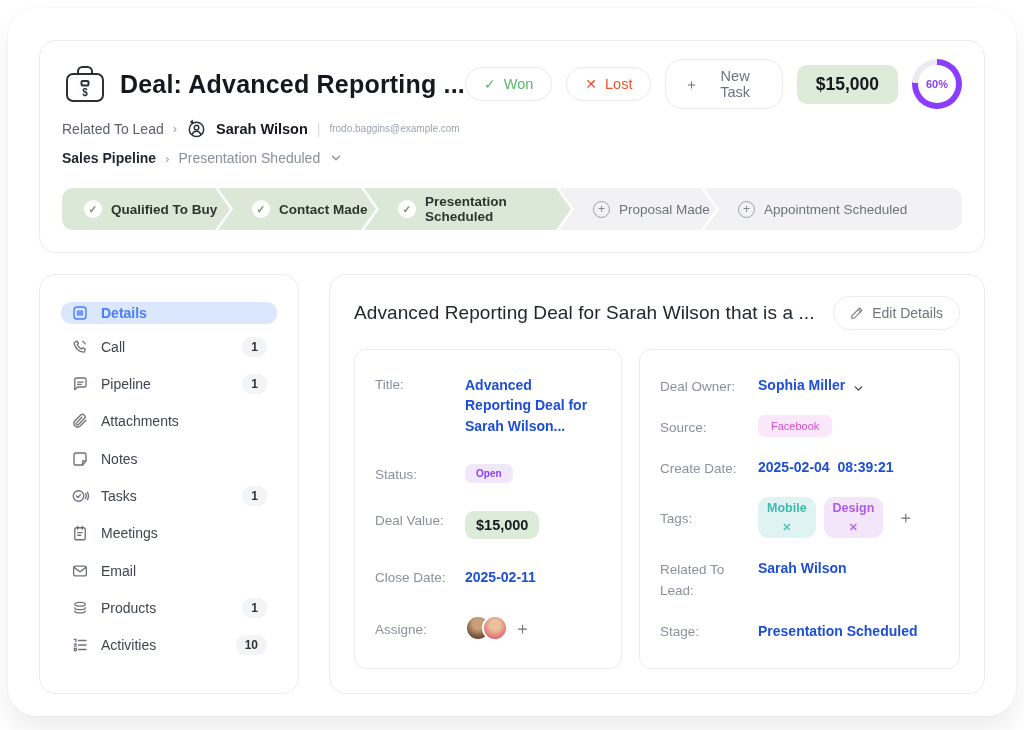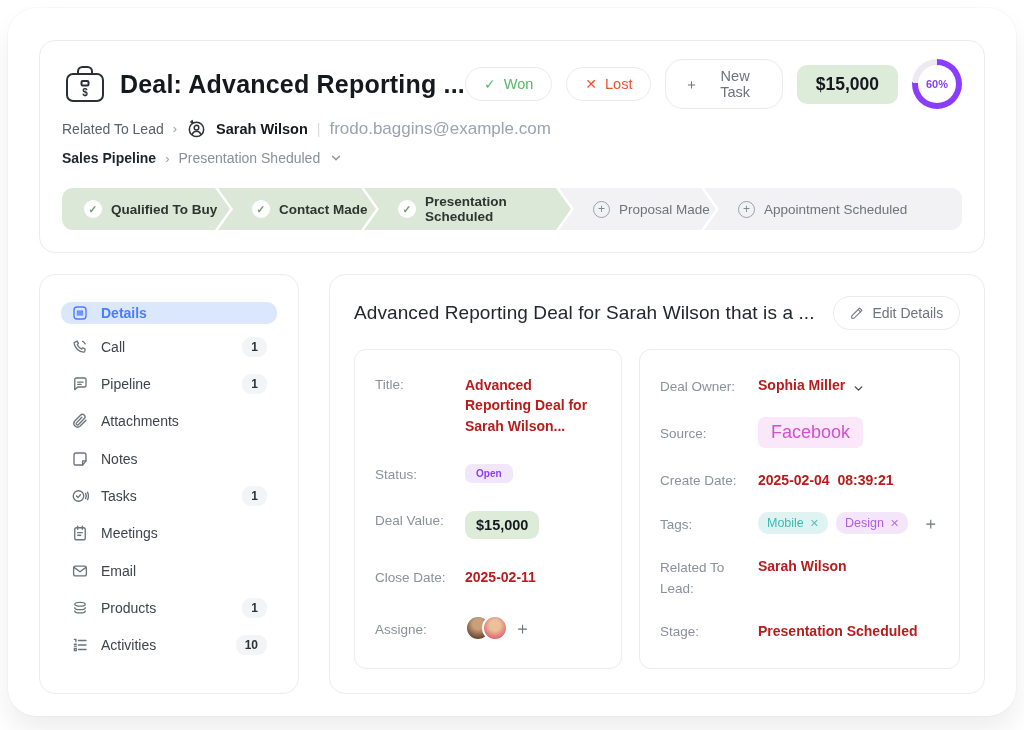--- a/index.html
+++ b/index.html
@@ -39,21 +39,21 @@
     display:flex; align-items:center; justify-content:center;
     font-size:11px; font-weight:700; color:#8b3dff;
   }
   .crumb-row { display:flex; align-items:center; gap:9px; margin-top:11px; font-size:14px; }
   .crumb-row.first { margin-top:9px; }
   .crumb-gray { color:#5b6069; }
   .crumb-sep { color:#9ca3af; font-size:13px; }
   .lead-ic { width:21px; height:21px; }
   .crumb-bold { color:#15181e; font-weight:700; font-size:14.5px; }
   .crumb-div { color:#d9dbe0; }
-  .crumb-email { color:#9ca3af; font-size:17px; }
+  .crumb-email { color:#9ca3af; font-size:10px; }
   .crumb-strong { color:#1f242c; font-weight:600; }
   .crumb-light { color:#8a8f98; }
   .chev-down { width:14px; height:14px; stroke:#8a8f98; }
   
   .stagebar { display:flex; margin-top:22px; height:42px; border-radius:11px; overflow:hidden; background:#fff; }
   .stage { display:flex; align-items:center; gap:9px; padding-left:22px; font-size:13.5px; cursor:pointer; }
   .stage.done { background:#dbe8d7; color:#2c362e; font-weight:700;
     clip-path:polygon(0 0, calc(100% - 15px) 0, 100% 50%, calc(100% - 15px) 100%, 0 100%); }
   .stage.done.notch, .stage.todo.notch {
     margin-left:-12px; padding-left:34px;
@@ -82,26 +82,26 @@
     background:#fff; border-radius:18px; padding:8px 16px; font-size:14px; color:#6e737c; cursor:pointer; font-family:inherit; }
   .edit-btn svg { width:14px; height:14px; stroke:#6e737c; }
   .cards-row { display:flex; gap:17px; margin-top:19px; }
   .info-card { border:1px solid #ececf0; border-radius:12px; height:320px; padding:25px 20px 27px;
     display:flex; flex-direction:column; justify-content:space-between; }
   .info-card.left { width:268px; flex:0 0 auto; }
   .info-card.right { flex:1; }
   .irow { display:flex; align-items:flex-start; }
   .irow .lab { width:90px; flex:0 0 auto; color:#8b909a; font-size:13.5px; padding-top:2px; }
   .info-card.right .irow .lab { width:98px; }
-  .irow .val { font-size:14px; font-weight:700; color:#b91c1c; line-height:1.45; }
+  .irow .val { font-size:14px; font-weight:700; color:#1d4ed8; line-height:1.45; }
   .badge { display:inline-block; border-radius:7px; font-weight:600; }
   .badge.open { background:#f1e7fd; color:#8b3dff; font-size:10px; padding:4px 11px; }
   .badge.money { background:#ddecd9; color:#15181e; font-size:14.5px; font-weight:700; padding:6px 11px; border-radius:9px; }
-  .badge.source { background:#fae7f9; color:#d44fd0; font-size:18px; font-weight:500; padding:5px 13px; }
-  .tagchip { display:inline-flex; align-items:center; gap:6px; border-radius:10px; font-size:12.5px; font-weight:400; padding:4px 9px; }
+  .badge.source { background:#fae7f9; color:#d44fd0; font-size:11px; font-weight:500; padding:5px 13px; }
+  .tagchip { display:inline-flex; align-items:center; gap:6px; border-radius:10px; font-size:12.5px; font-weight:700; padding:4px 9px;flex-direction:column; }
   .tagchip.t0 { background:#dff4f2; color:#3fb9b0; }
   .tagchip.t1 { background:#f3e6fb; color:#b05ce8; }
   .tagchip .x { cursor:pointer; font-size:11px; color:inherit; opacity:.85; }
   .addplus { color:#6e737c; font-size:17px; cursor:pointer; margin-left:6px; font-weight:400; }
   .avgroup { display:flex; align-items:center; }
   .av { width:26px; height:26px; border-radius:50%; border:2px solid #fff; flex:0 0 auto; }
   .av.a1 { background:radial-gradient(circle at 50% 32%, #caa07a 28%, #6e4a33 75%); }
   .av.a2 { background:radial-gradient(circle at 50% 38%, #e9c19b 30%, #e2606d 78%); margin-left:-9px; }
   .owner-line { display:inline-flex; align-items:flex-end; gap:7px; cursor:pointer; }
   .owner-line svg { width:13px; height:13px; stroke:#3f444d; }

